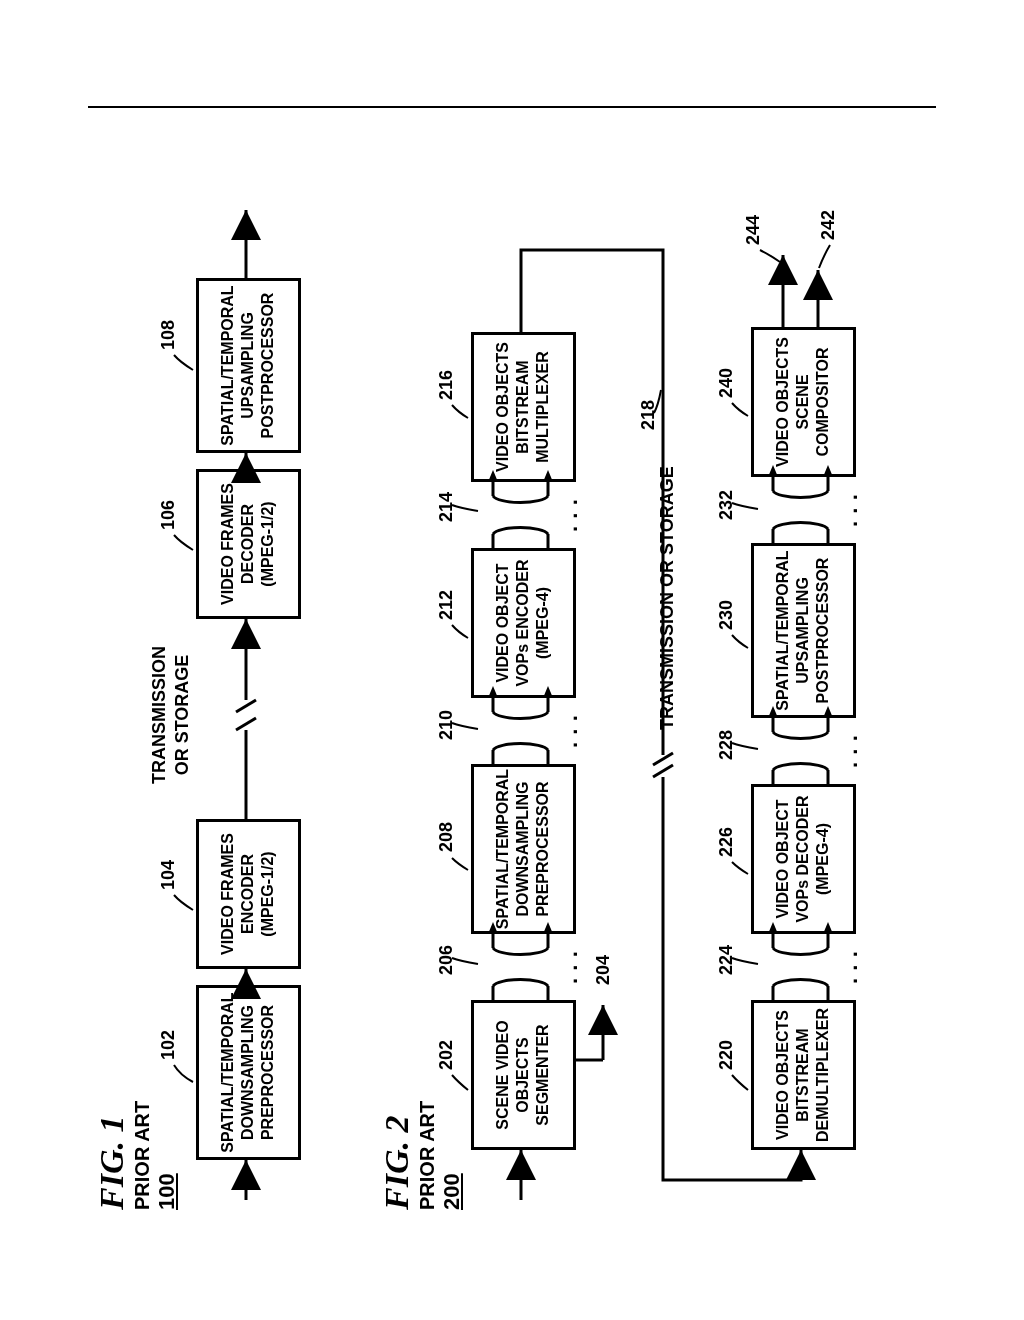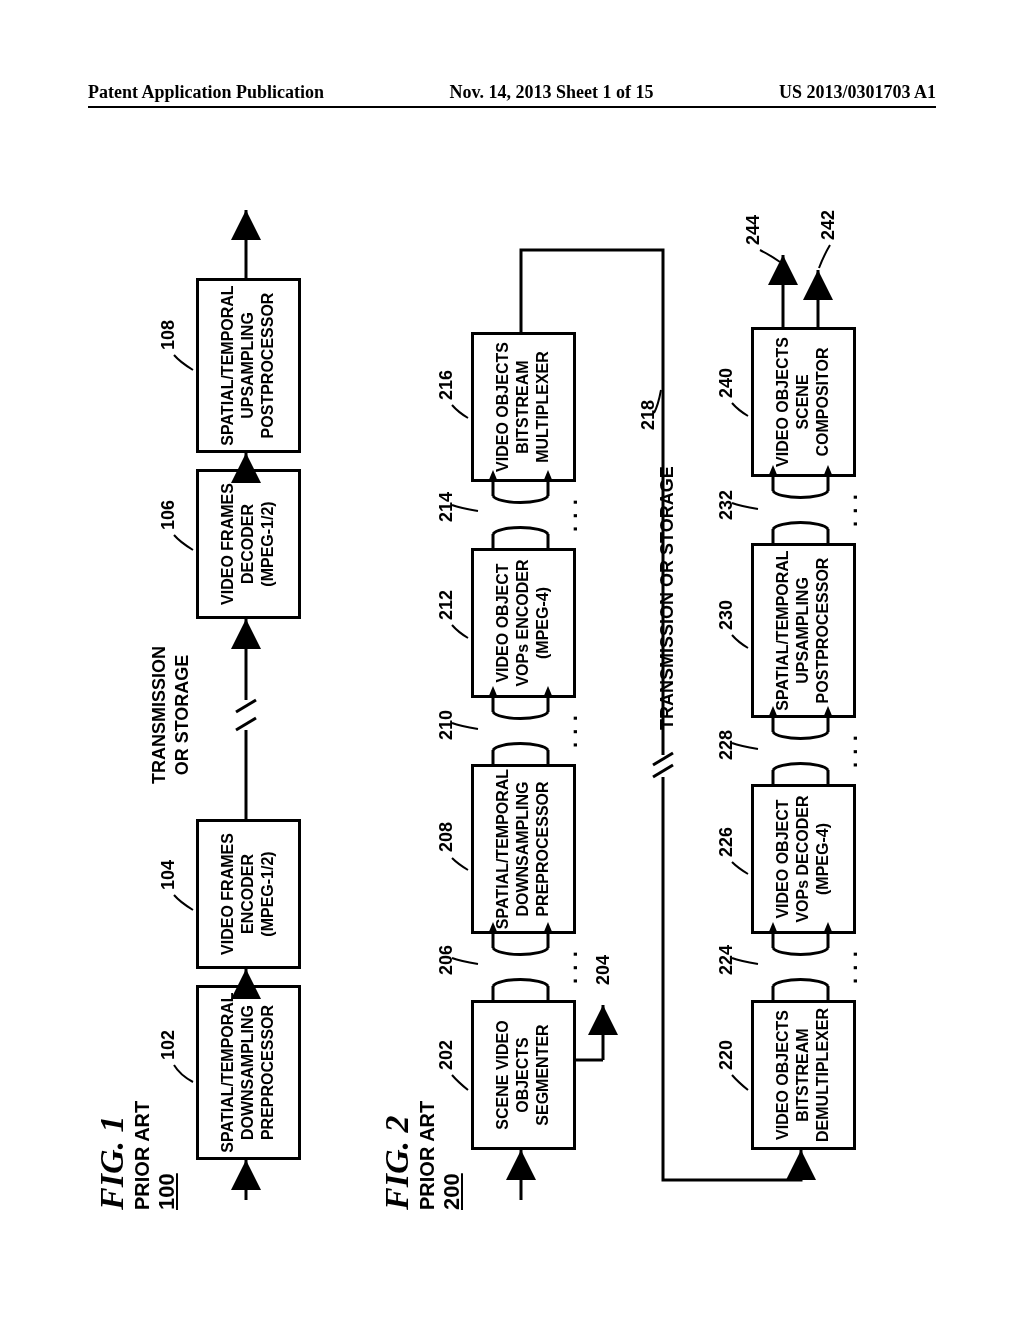--- a/index.html
+++ b/index.html
@@ -165,25 +165,20 @@
     position: absolute;
     top: 0; left: 0;
     pointer-events: none;
   }
 </style>
 </head>
 <body>
 
 <div class="page">
 
-  <div class="header">
-    <span>Patent Application Publication</span>
-    <span>Nov. 14, 2013  Sheet 1 of 15</span>
-    <span>US 2013/0301703 A1</span>
-  </div>
   <div class="header-rule"></div>
 
   <div class="body-wrap">
     <div class="body-rotated">
 
       <div class="fig1">
         <div style="position:absolute; top:-5px; left:0;">
           <div class="fig-label">FIG. 1</div>
           <div class="prior-art">PRIOR ART</div>
           <div class="ref-underlined">100</div>

